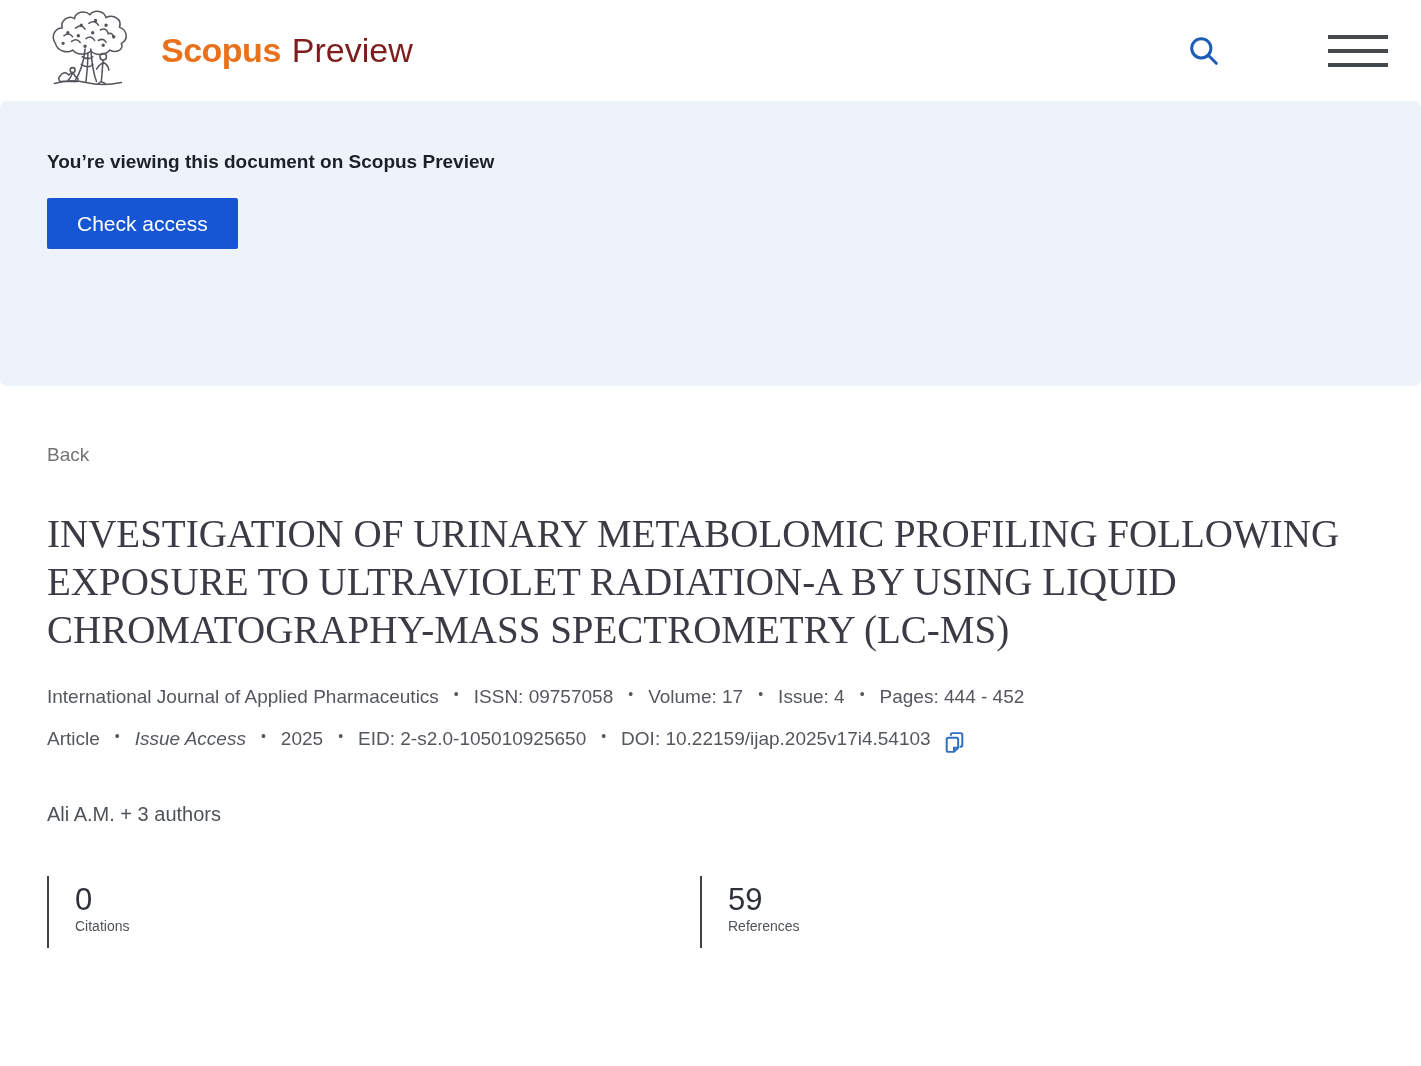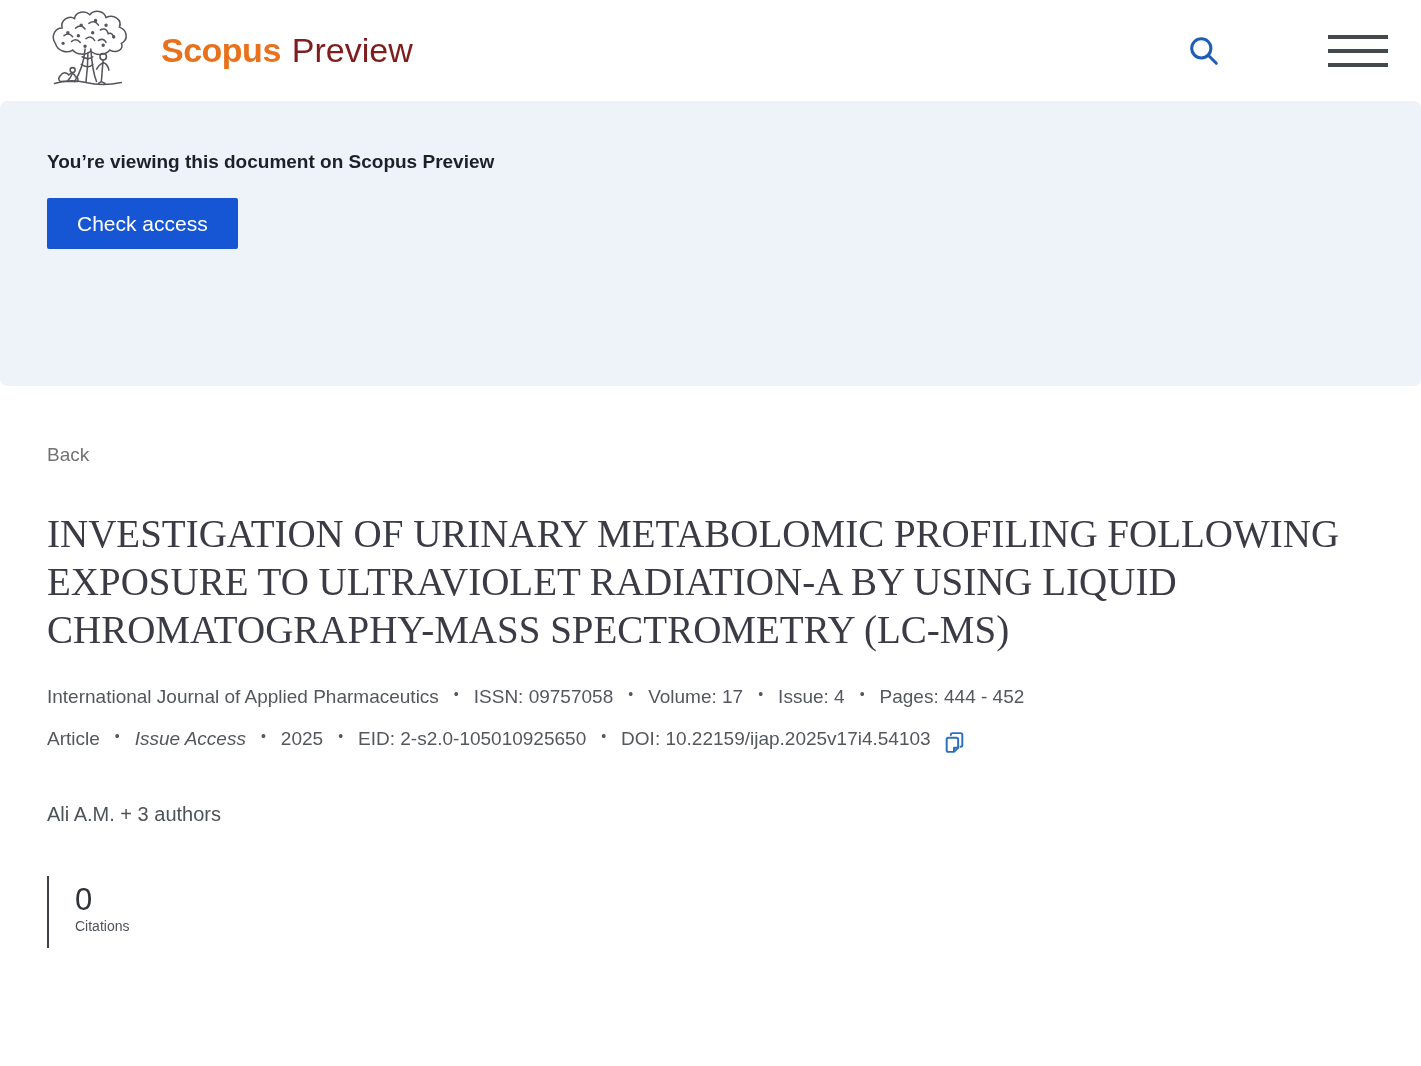--- a/index.html
+++ b/index.html
@@ -193,14 +193,18 @@
     </span>
   </div>
 
   <div class="authors">Ali A.M. + 3 authors</div>
 
   <div class="metrics">
     <div class="metric metric-first">
       <div class="metric-value">0</div>
       <div class="metric-label">Citations</div>
     </div>
+    <div class="metric">
+      <div class="metric-value">59</div>
+      <div class="metric-label">References</div>
+    </div>
   </div>
 </main>
 
 </body></html>

